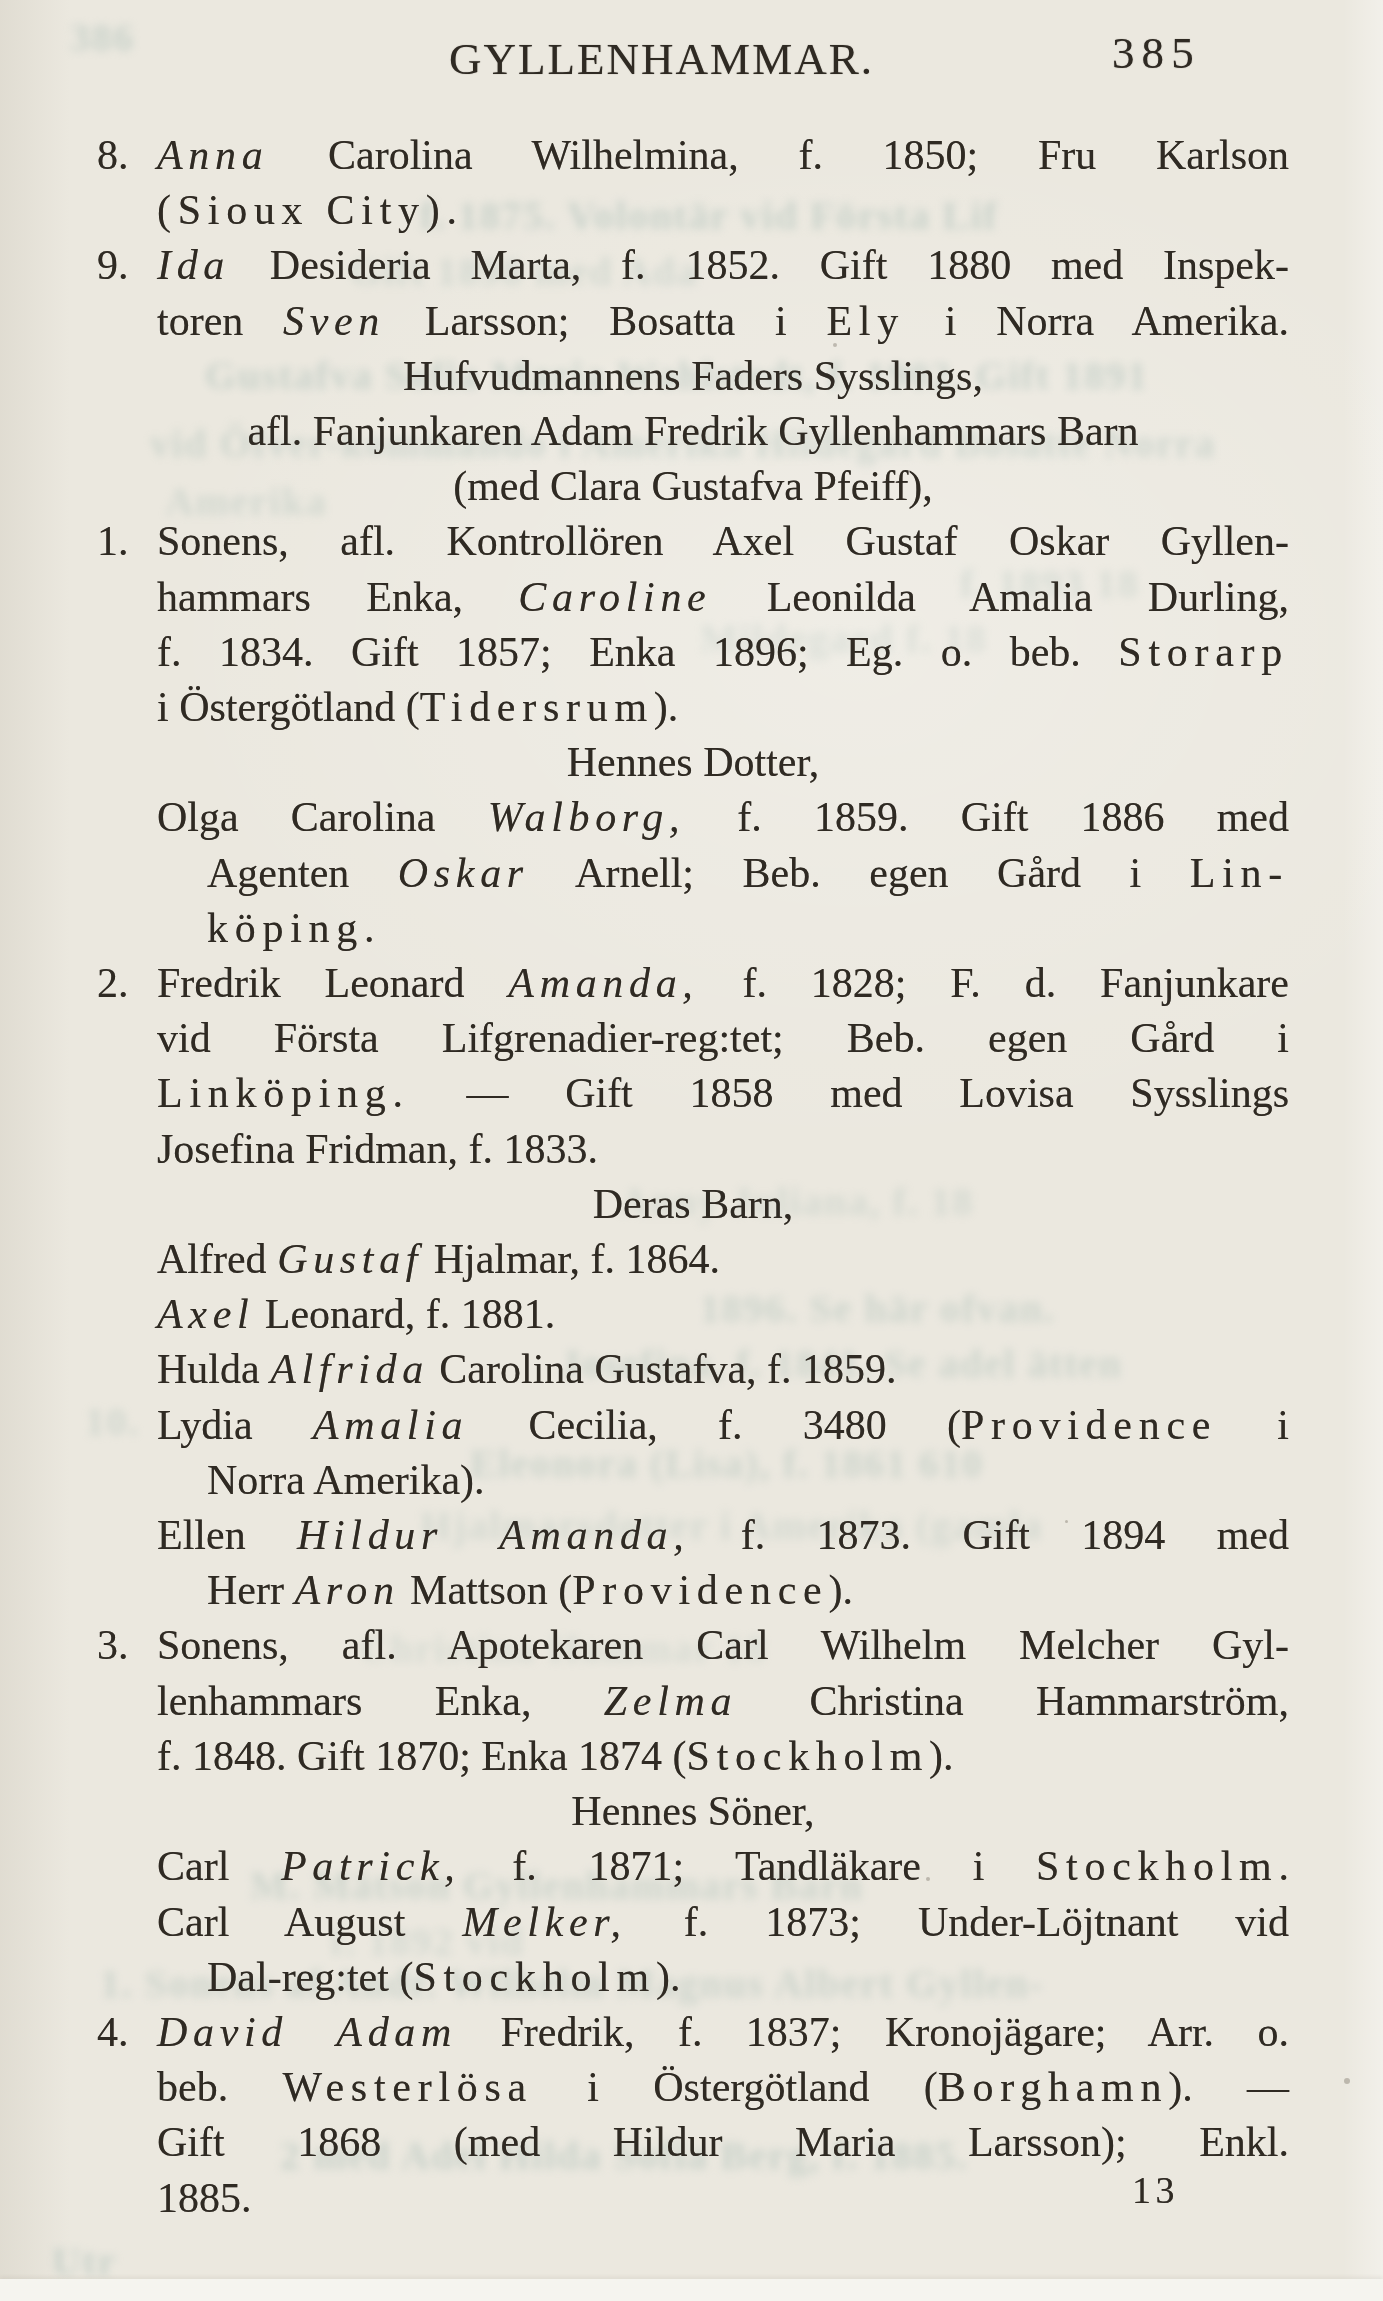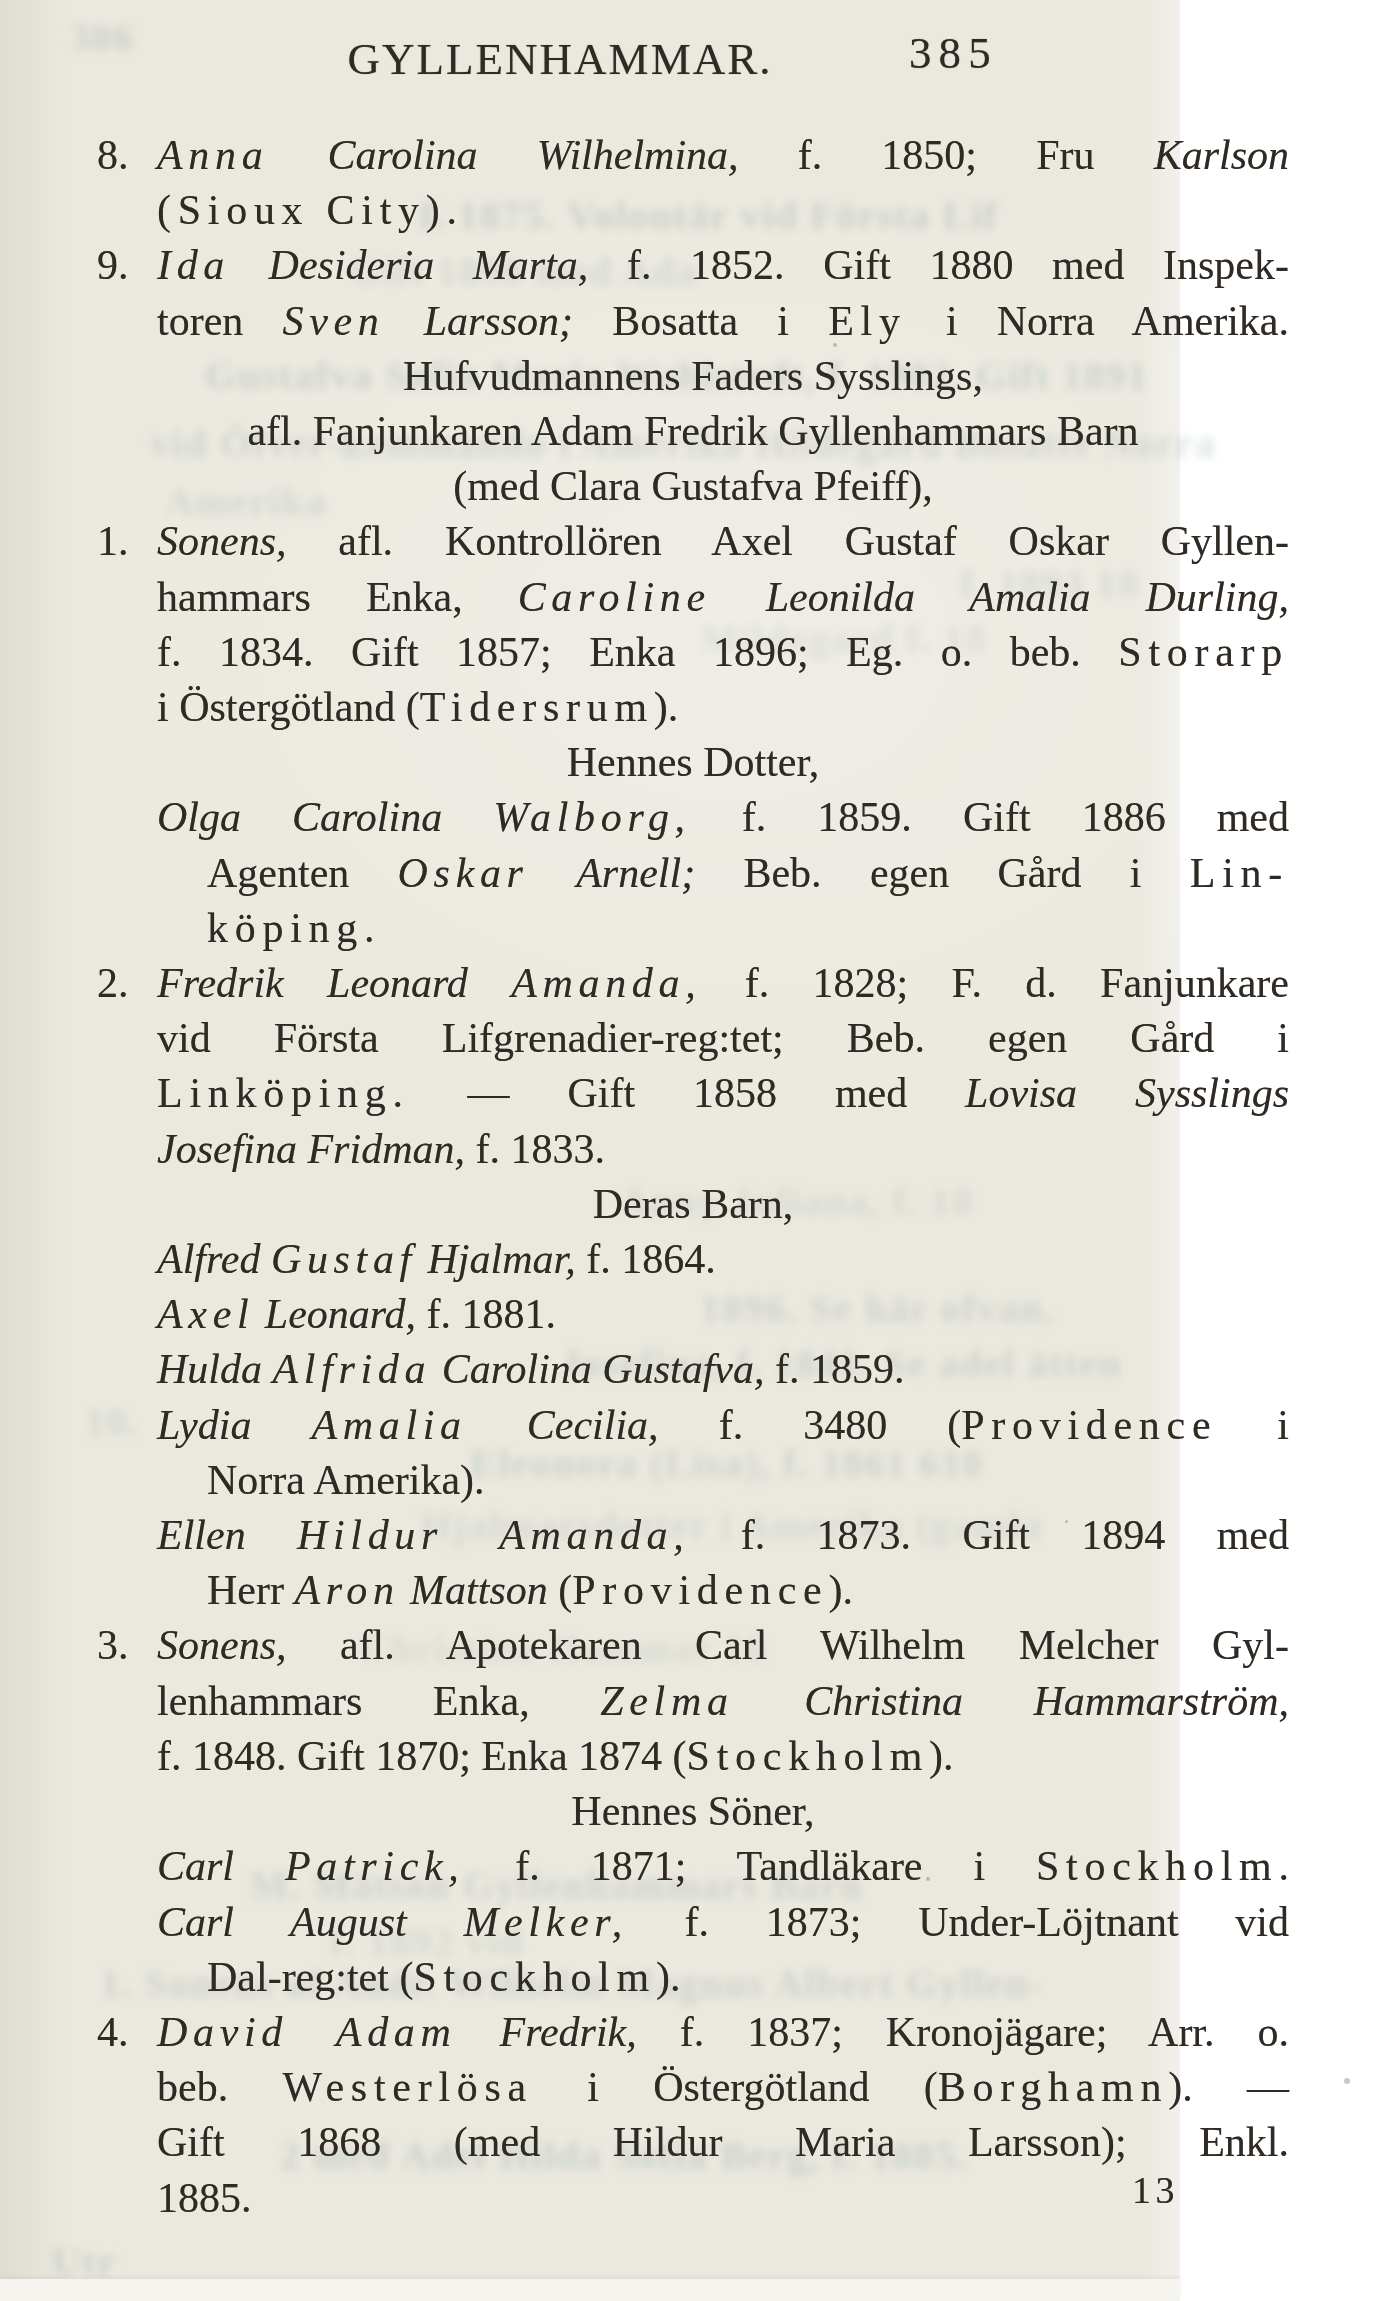--- a/index.html
+++ b/index.html
@@ -1,17 +1,17 @@
 <!DOCTYPE html>
 <html><head>
 <meta charset="utf-8">
 <style>
   html,body{margin:0;padding:0;width:1383px;height:2301px;overflow:hidden;
     font-family:"Liberation Serif","DejaVu Serif",serif;}
-  .scan{position:relative;width:1180px;height:2301px;
+  .scan{position:relative;width:1383px;height:2301px;
     background:
       radial-gradient(ellipse 1100px 800px at 62% 28%, rgba(255,255,255,.22), rgba(255,255,255,0) 65%),
       linear-gradient(90deg, rgba(180,173,156,.20), rgba(180,173,156,0) 70px),
       linear-gradient(270deg, rgba(255,255,255,.35), rgba(255,255,255,0) 40px),
       #ebe8df;
     color:#2f2a23;}
   .bottom-edge{position:absolute;left:0;bottom:0;width:100%;height:22px;
     background:#f5f4ef;box-shadow:0 -2px 4px rgba(70,60,45,.07);}
   .speck{position:absolute;border-radius:50%;background:rgba(70,58,44,.28);}
 
@@ -31,21 +31,21 @@
   .text-block{position:absolute;left:97px;top:128px;width:1192px;
     font-size:42px;line-height:55.2px;
     text-shadow:0 0 .6px rgba(47,42,35,.55);}
   .line{position:relative;}
   .line.num,.line.hang{padding-left:60px;}
   .line.hang2{padding-left:110px;}
   .line.center{padding-left:0;text-align:center;}
   .line.justify{text-align:justify;text-align-last:justify;}
   .itemnum{position:absolute;left:0;top:0;}
   .seg-r{font-style:normal;}
-  .seg-i{font-style:italic;}
+  .seg-i{}
   .seg-is{font-style:italic;letter-spacing:.135em;}
   .seg-rs{font-style:normal;letter-spacing:.16em;}
 
   .signature-mark{position:absolute;left:1132px;top:2168px;font-size:38px;
     letter-spacing:.12em;text-shadow:0 0 .6px rgba(47,42,35,.55);}
 </style>
 </head>
 <body>
 
 <div class="scan">

